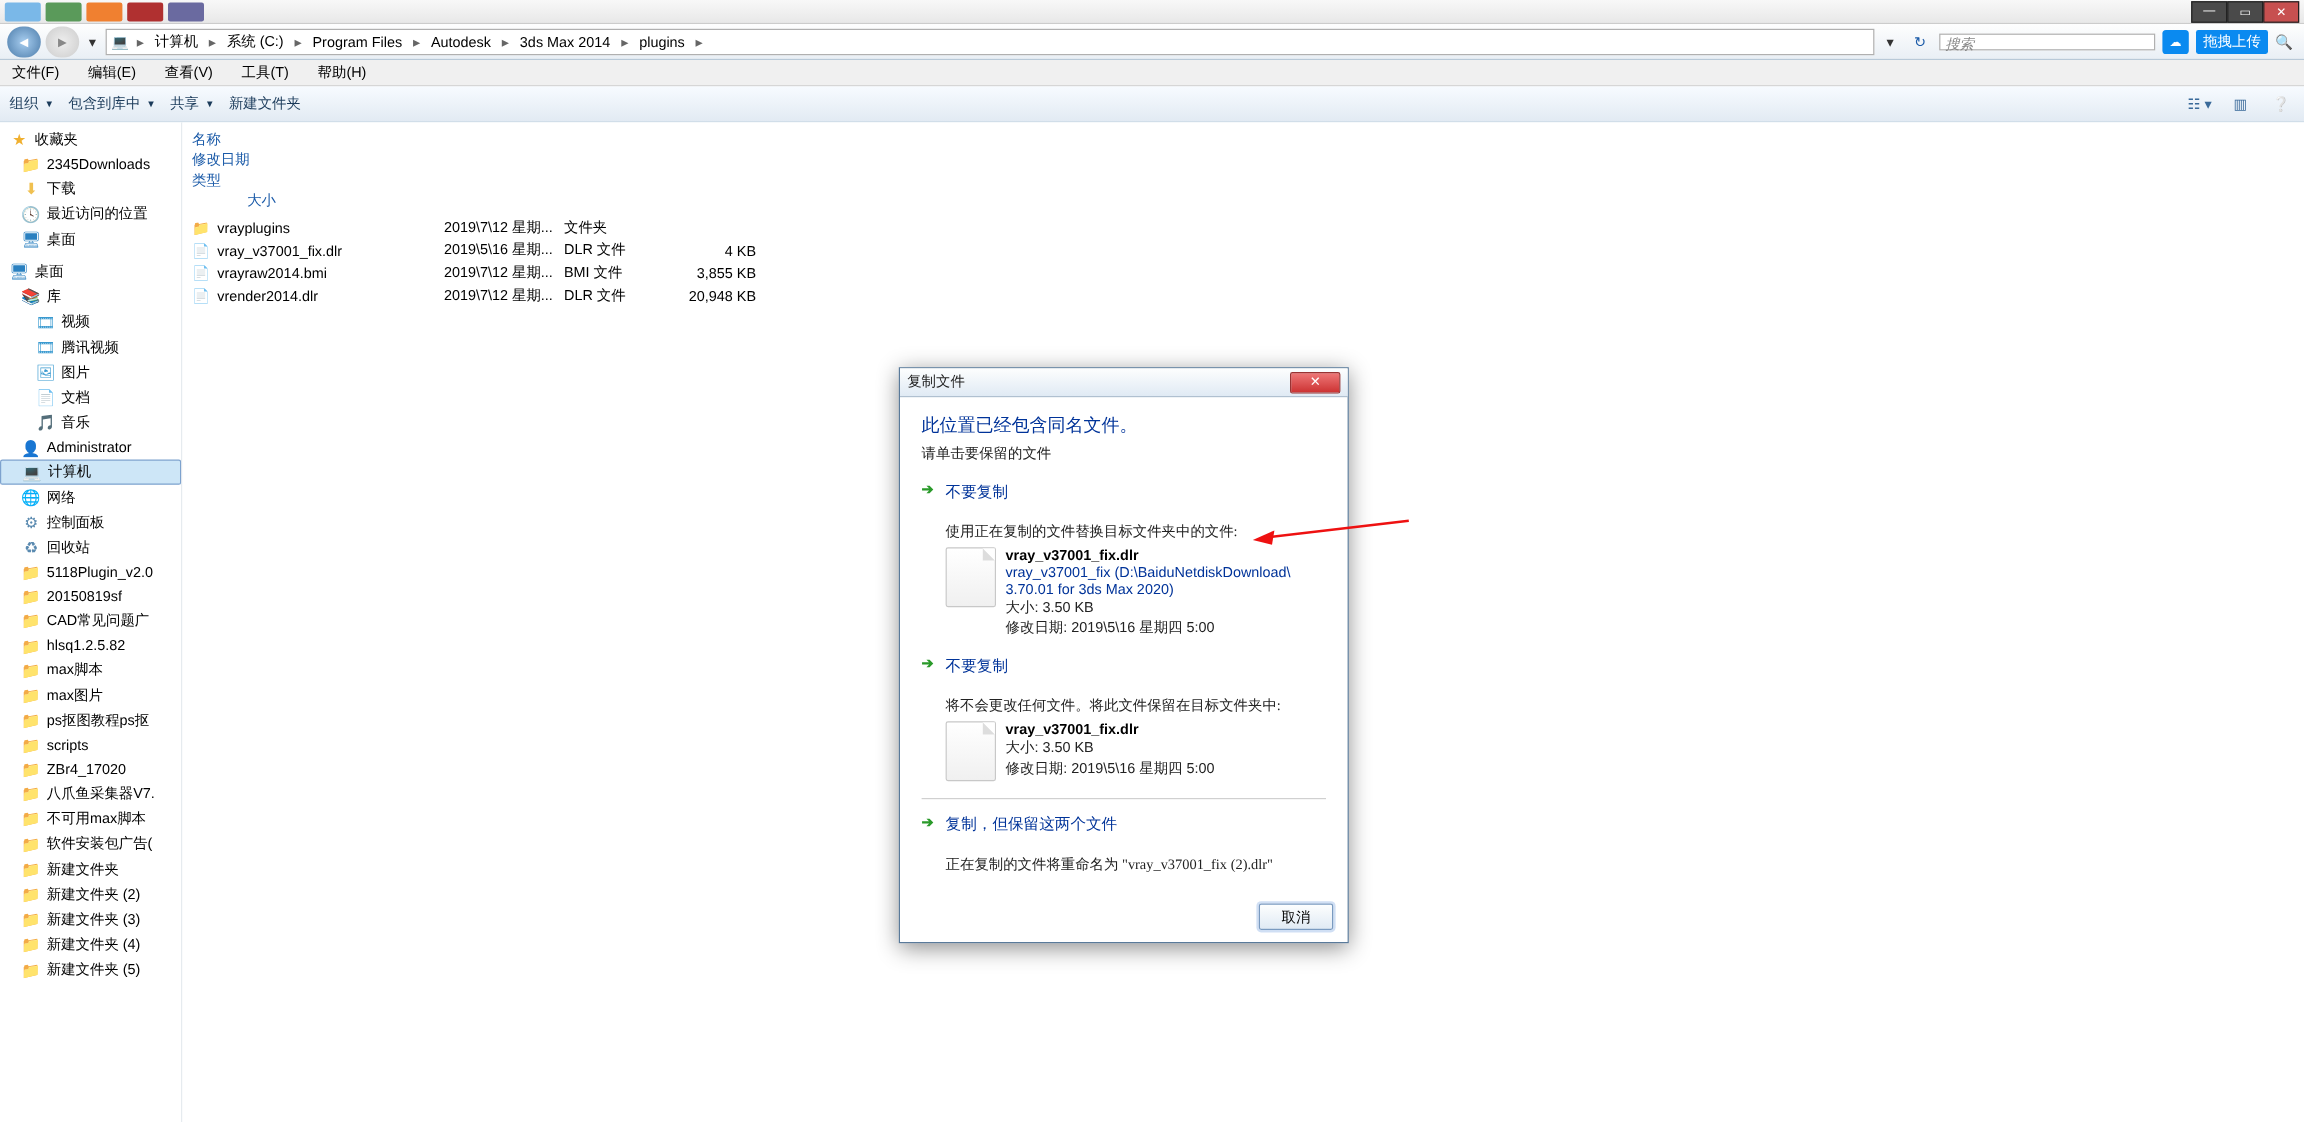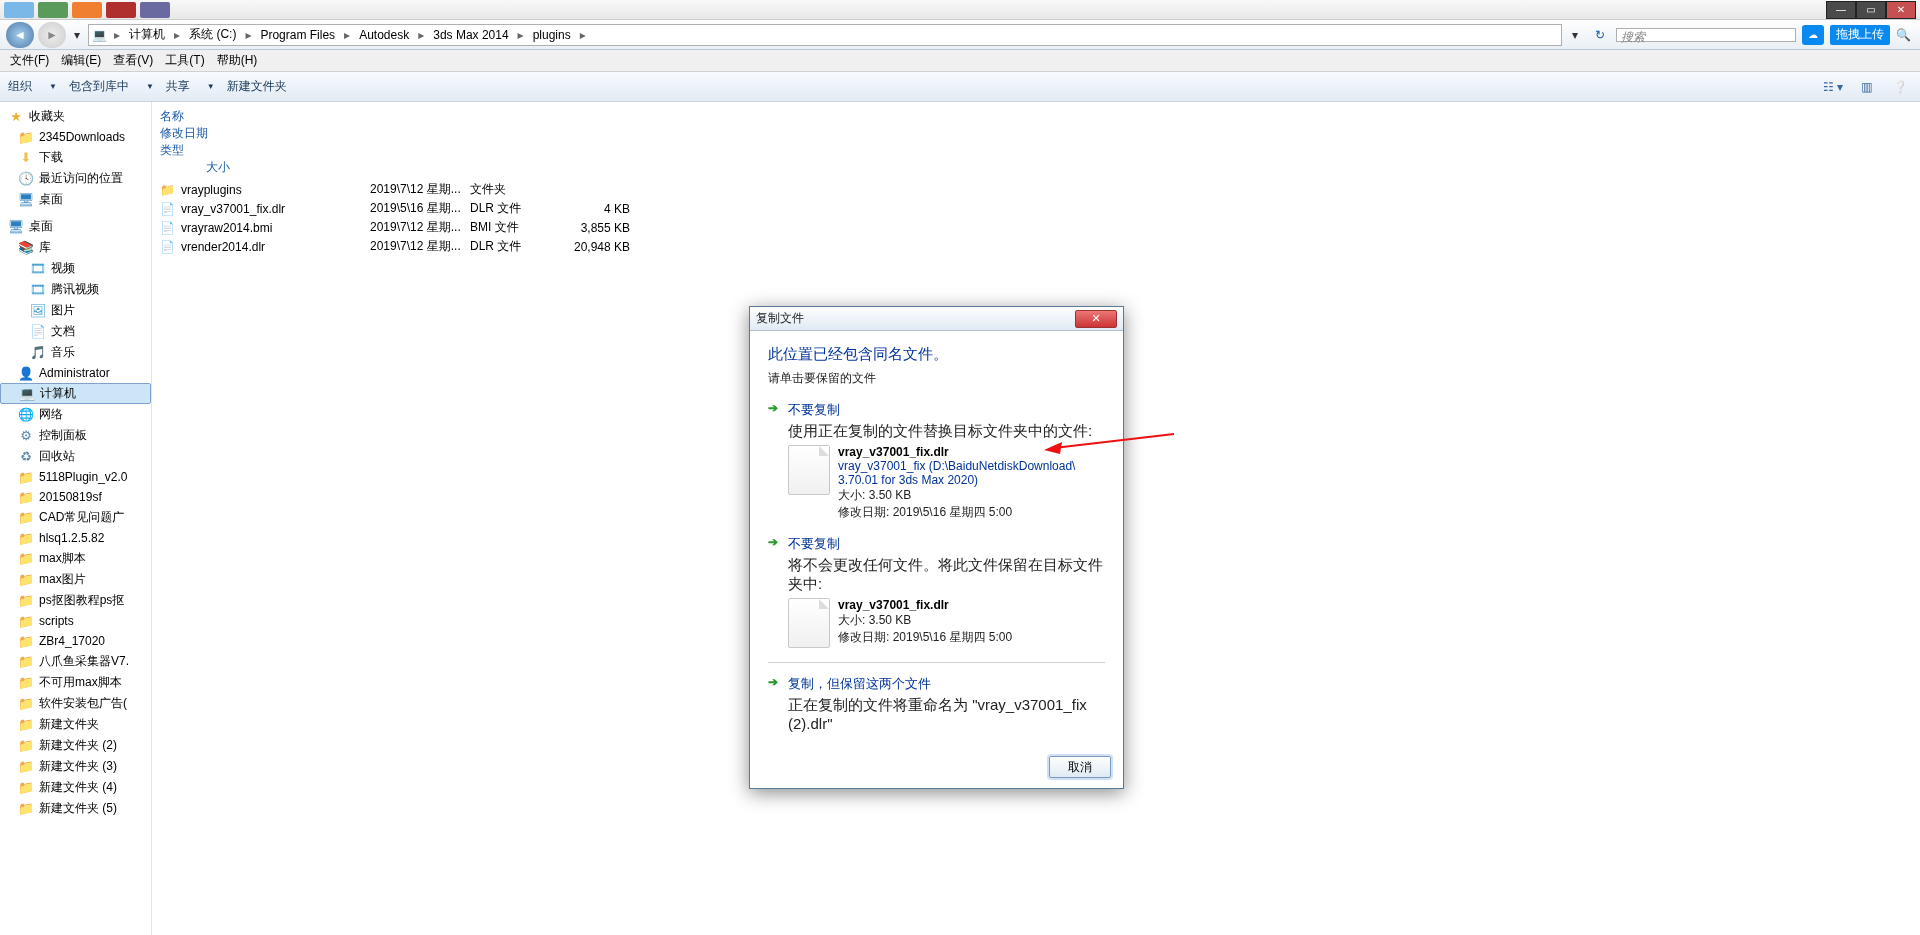--- a/index.html
+++ b/index.html
@@ -25,26 +25,26 @@
 .bc-seg { padding:0 6px; height:100%; display:flex; align-items:center; cursor:pointer; }
 .bc-sep { padding:0 3px; color:#666; cursor:pointer; }
 .nav-dd { width:18px; text-align:center; color:#333; cursor:pointer; }
 .nav-refresh { width:24px; text-align:center; color:#1a5aa8; cursor:pointer; }
 .searchbox { width:180px; height:14px; background:#fff; border:1px solid #b0b0b0; display:flex; }
 .searchbox span.ph { color:#888; font-style:italic; padding:0 4px; }
 .biz-chip { width:22px; height:20px; background:#0a8af0; border-radius:3px; display:flex; align-items:center; justify-content:center; color:#fff; font-size:10px; margin:0 2px; }
 .biz-upload { height:20px; padding:0 6px; background:#0a8af0; color:#fff; display:flex; align-items:center; border-radius:2px; }
 
 
-.menubar { height:22px; background:#f0f0f0; display:flex; align-items:center; padding:0 6px; gap:4px; border-bottom:1px solid #d0d0d0; }
+.menubar { height:22px; background:#f0f0f0; display:flex; align-items:center; padding:0 6px; gap:16px; border-bottom:1px solid #d0d0d0; }
 .menuitm { padding:2px 4px; cursor:pointer; }
 
 
 .toolbar { height:30px; background:linear-gradient(#f7fbff,#e2eaf3); display:flex; align-items:center; padding:0 8px; gap:12px; border-bottom:1px solid #c8d6e4; }
-.toolitm { display:flex; align-items:center; gap:17px; cursor:pointer; color:#1a3a5a; }
+.toolitm { display:flex; align-items:center; gap:5px; cursor:pointer; color:#1a3a5a; }
 .toolitm .dd { font-size:8px; }
 .toolbar .spacer { flex:1; }
 .ticon { width:22px; height:22px; display:flex; align-items:center; justify-content:center; color:#3a6a9a; cursor:pointer; }
 
 
 .content { display:flex; height:833px; }
 .sidebar { width:152px; background:#fff; border-right:1px solid #e0e6ec; overflow-y:auto; padding:4px 0; }
 .sb-group { margin-bottom:6px; }
 .sb-item { display:flex; align-items:center; gap:5px; padding:2px 4px 2px 8px; cursor:pointer; white-space:nowrap; overflow:hidden; }
 .sb-item.lvl1 { padding-left:18px; }
@@ -73,21 +73,21 @@
 .dialog .dlg-title .t { font-size:12px; color:#222; }
 .dialog .dlg-title .spacer { flex:1; }
 .dialog .dlg-close { width:42px; height:18px; background:linear-gradient(#e77,#c33); border:1px solid #933; border-radius:2px; display:flex; align-items:center; justify-content:center; color:#fff; font-size:11px; cursor:pointer; }
 .dialog .dlg-body { padding:14px 18px 12px 18px; }
 .dlg-hdr { font-size:15px; color:#003399; margin-bottom:6px; }
 .dlg-sub { font-size:12px; color:#222; margin-bottom:14px; }
 .dlg-opt { display:flex; gap:8px; margin-bottom:14px; cursor:pointer; }
 .dlg-opt .arrow { color:#2a9a2a; font-weight:bold; flex:none; width:12px; }
 .dlg-opt .body { flex:1; }
 .dlg-opt .ttl { color:#003399; font-size:13px; }
-.dlg-opt .desc { color:#222; font-size:15px; margin-top:3px; }
+.dlg-opt .desc { color:#222; font-size:12px; margin-top:16px;font-family:Liberation Serif, serif; }
 .dlg-opt .assoc { display:flex; gap:8px; margin-top:4px; }
 .dlg-opt .docico { width:42px; height:50px; border:1px solid #c8c8c8; background:linear-gradient(#fff,#f0f0f0); border-radius:2px; position:relative; }
 .dlg-opt .docico::before { content:""; position:absolute; top:0; right:0; border-top:10px solid #fff; border-left:10px solid #ddd; }
 .dlg-opt .info { flex:1; }
 .dlg-opt .info .fn { font-weight:bold; }
 .dlg-opt .info .ln { color:#003399; }
 .dlg-opt .info .sm { color:#222; }
 .dlg-hr { border:none; border-top:1px solid #d0d0d0; margin:4px 0 12px 0; }
 .dlg-foot { display:flex; justify-content:flex-end; padding:8px 12px 10px 12px;text-align:center; }
 .dlg-btn { width:62px; height:22px; border:1px solid #7a9ac0; background:linear-gradient(#fdfefe,#e0eaf4); display:flex; align-items:center; justify-content:center; cursor:pointer; border-radius:2px; box-shadow:0 0 0 2px rgba(100,150,220,.3); }

